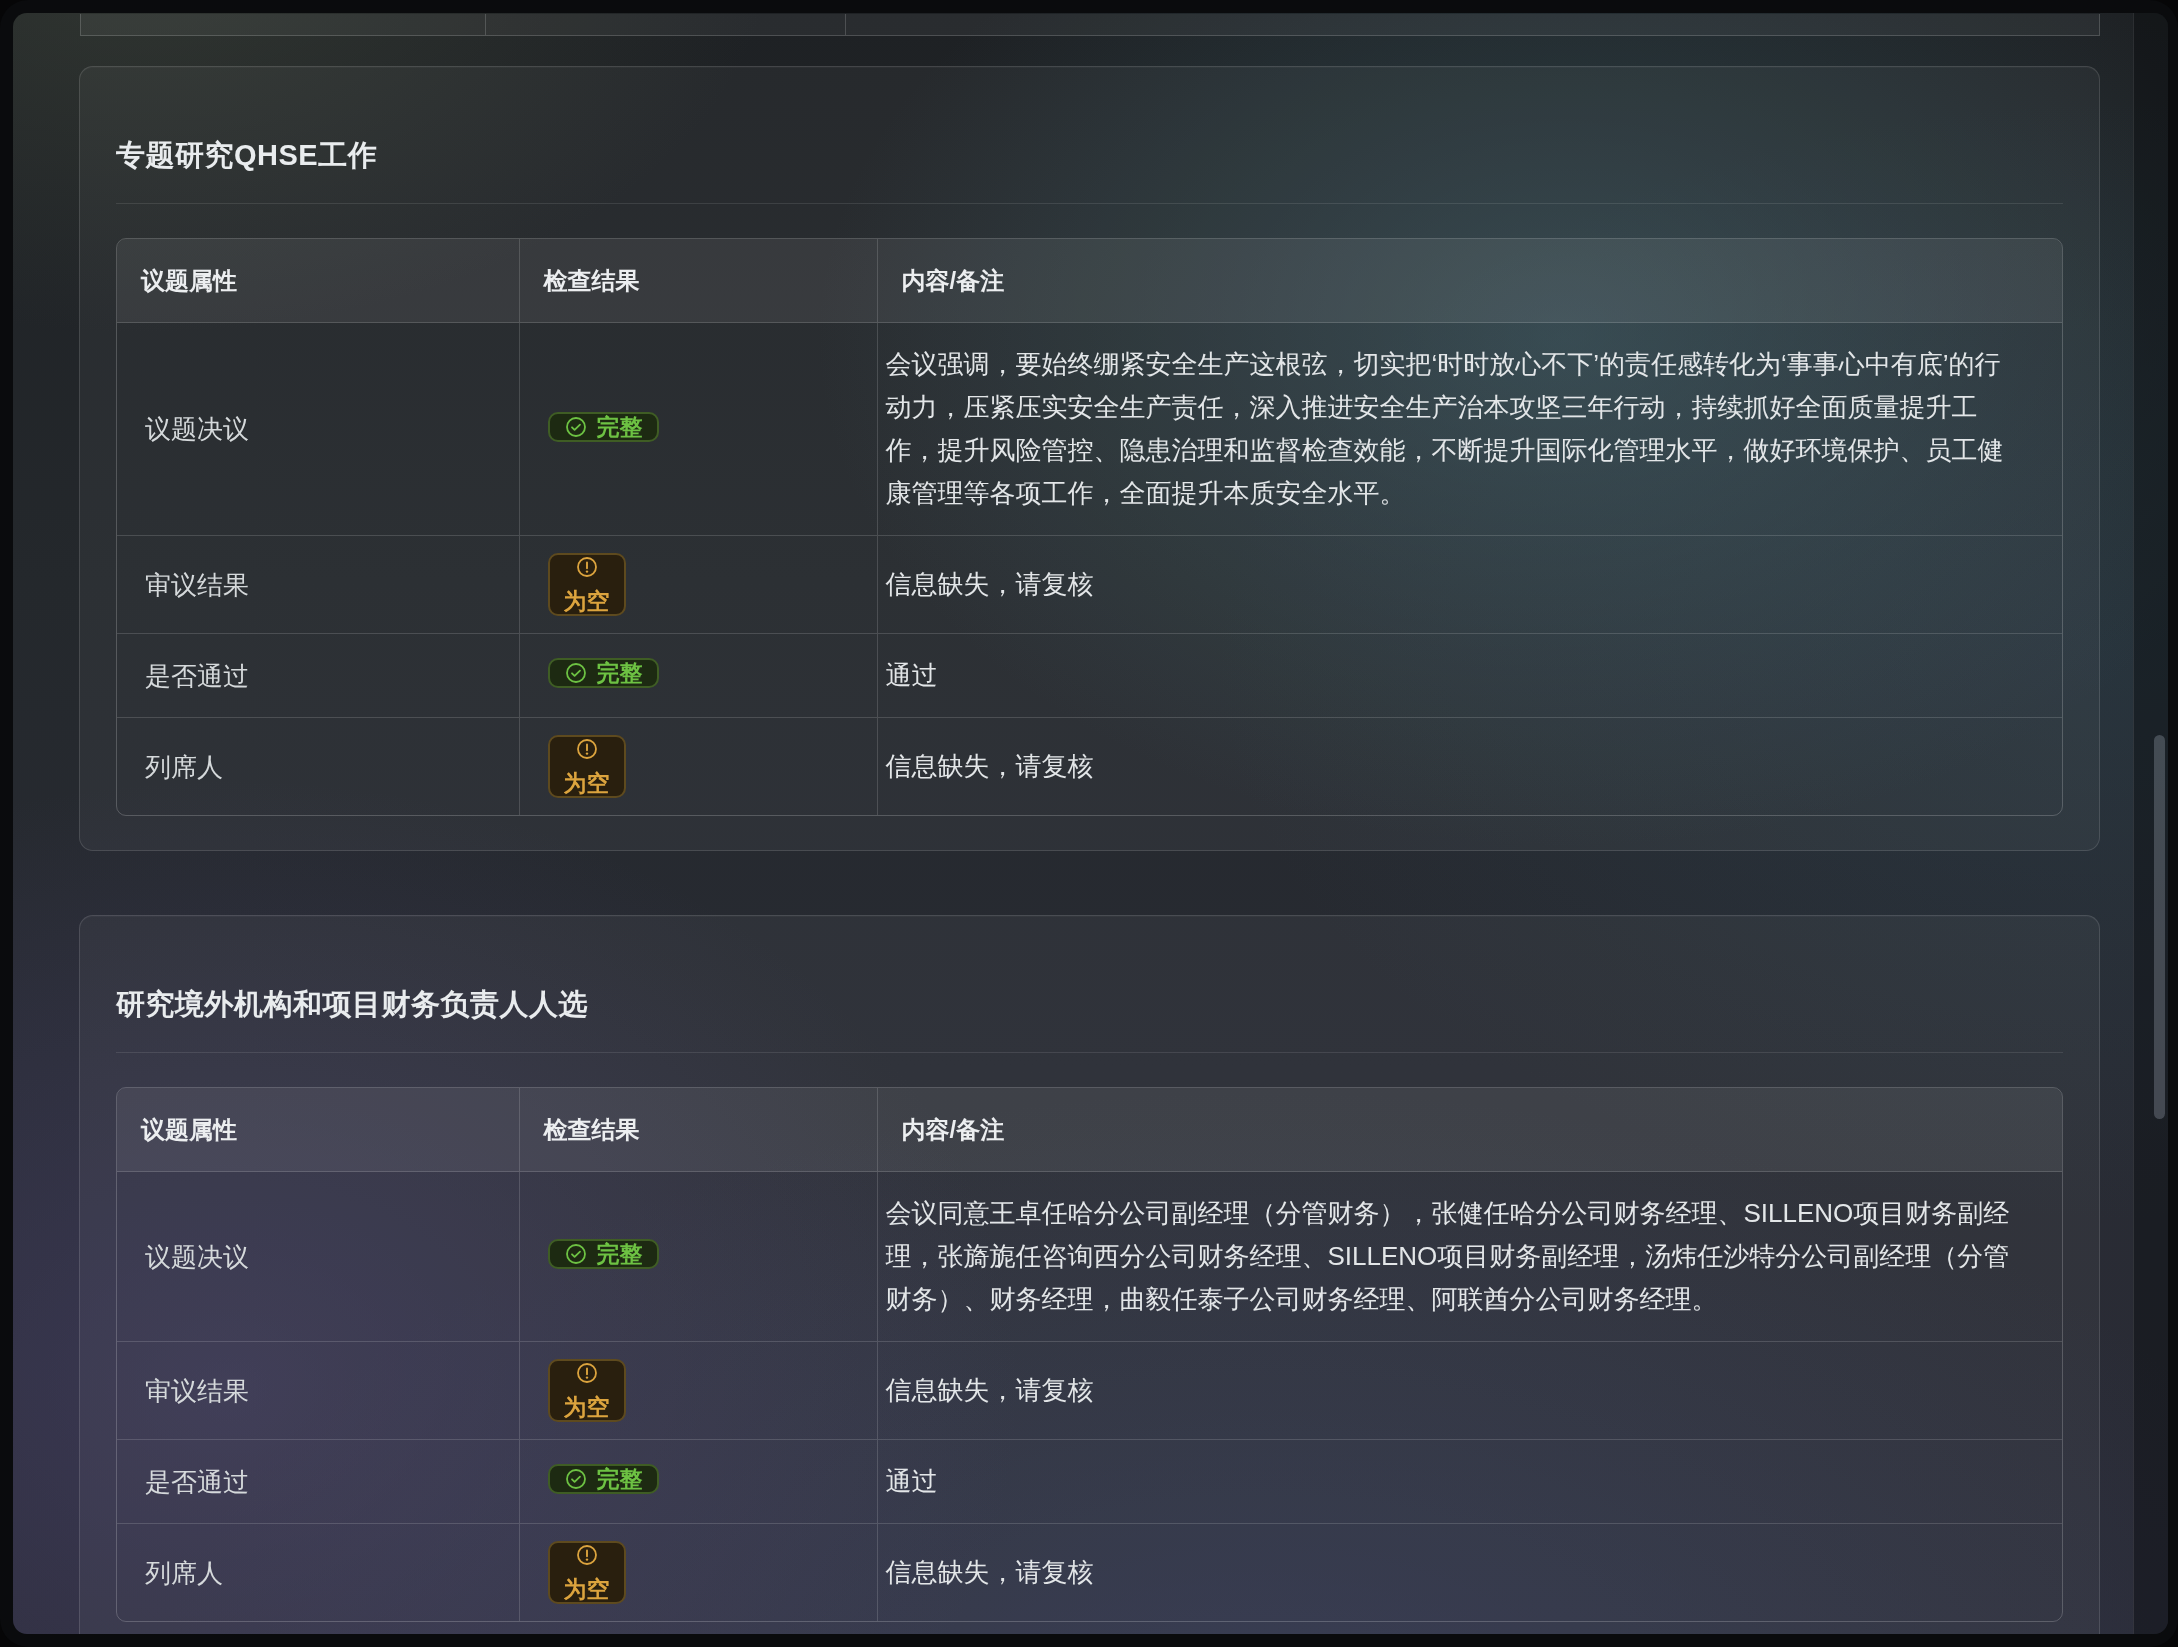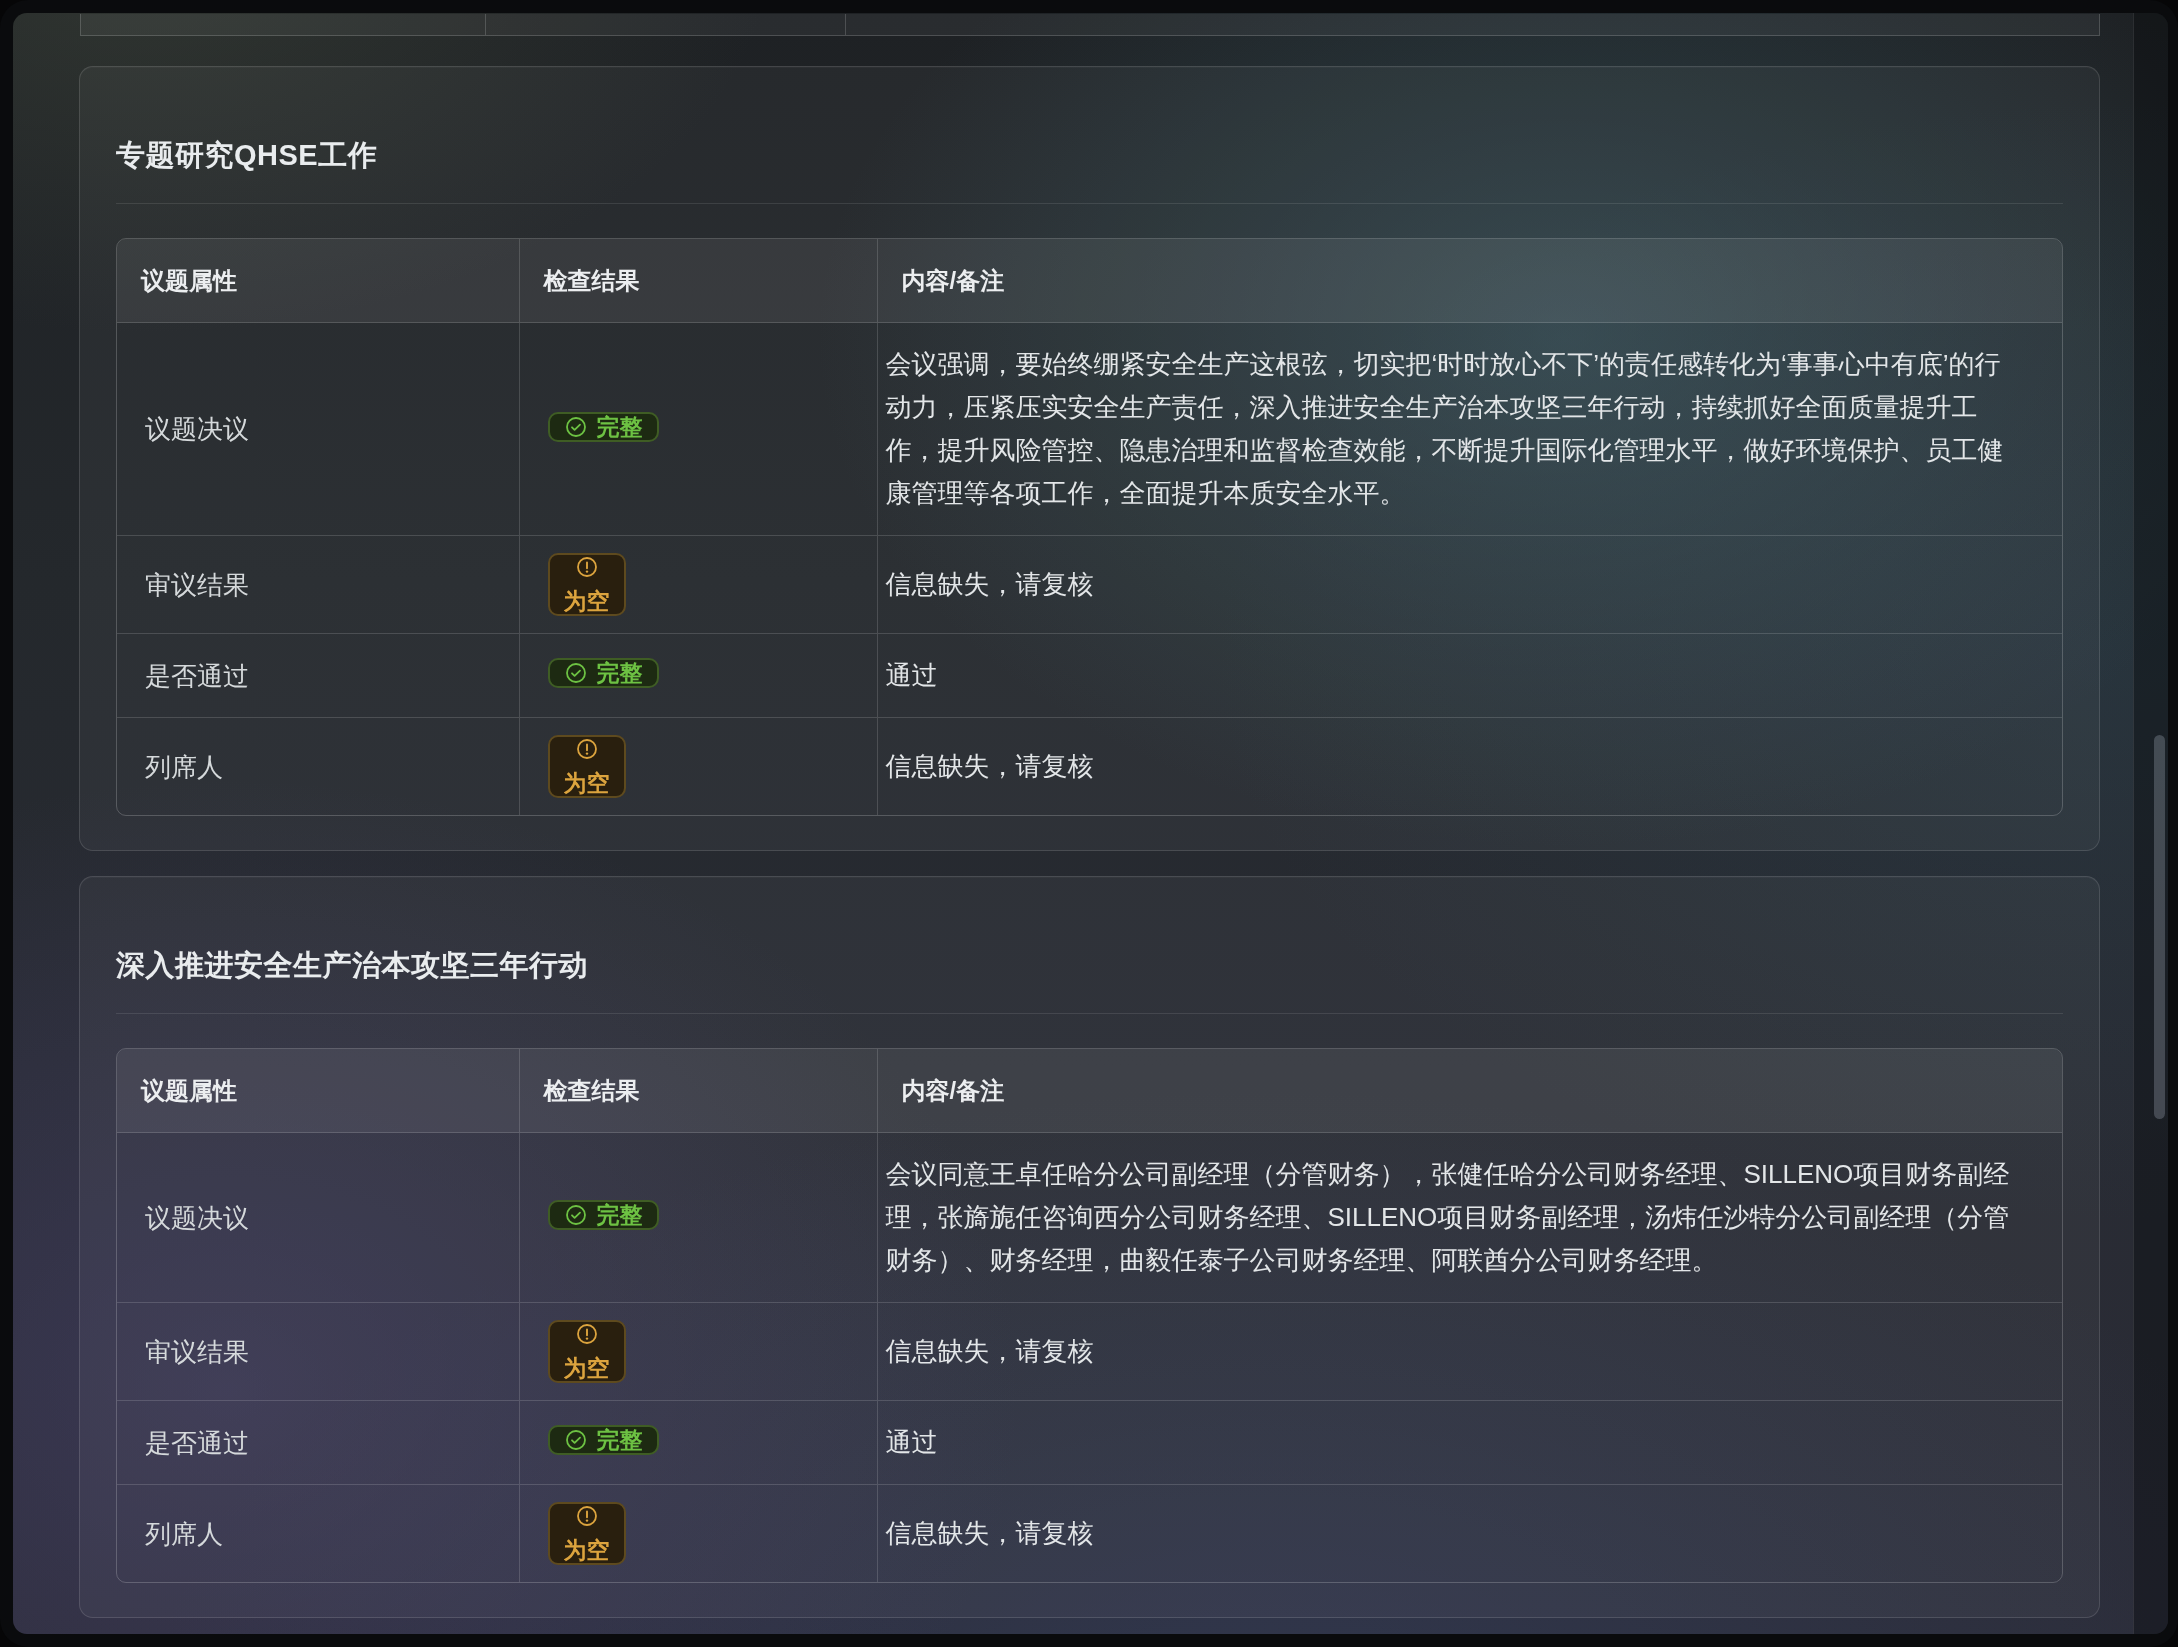--- a/index.html
+++ b/index.html
@@ -32,21 +32,21 @@
     border-right:1px solid rgba(255,255,255,0.17);
     border-bottom:1px solid rgba(255,255,255,0.17);
   }
   .table-fragment .vline{
     position:absolute;top:0;bottom:0;width:1px;background:rgba(255,255,255,0.17);
   }
   .vline.v1{left:404px}
   .vline.v2{left:764px}
 
   .card{
-    margin:0 34px 25px 66px;
+    margin:0 34px 64px 66px;
     background:rgba(252,253,255,0.04);
     border:1px solid rgba(255,255,255,0.13);
     border-radius:14px;
     padding:44px 36px 34px 36px;
     box-shadow:0 1px 0 rgba(255,255,255,0.03) inset;
   }
   .card.first{margin-top:30px;}
   .card-title{
     font-size:29px;line-height:40px;font-weight:700;color:#e9ecee;letter-spacing:0.5px;
   }
@@ -183,21 +183,21 @@
                   </span>
                 </td>
                 <td class="content">信息缺失，请复核</td>
               </tr>
             </tbody>
           </table>
         </div>
       </section>
 
       <section class="card">
-        <h2 class="card-title">深入推进安全生产治本攻坚三年行动</h2>
+        <h2 class="card-title">研究境外机构和项目财务负责人人选</h2>
         <div class="card-divider"></div>
         <div class="table-wrap">
           <table class="check-table">
             <colgroup>
                 <col class="c-attr">
                 <col class="c-status">
                 <col>
               </colgroup>
             <thead>
               <tr>

